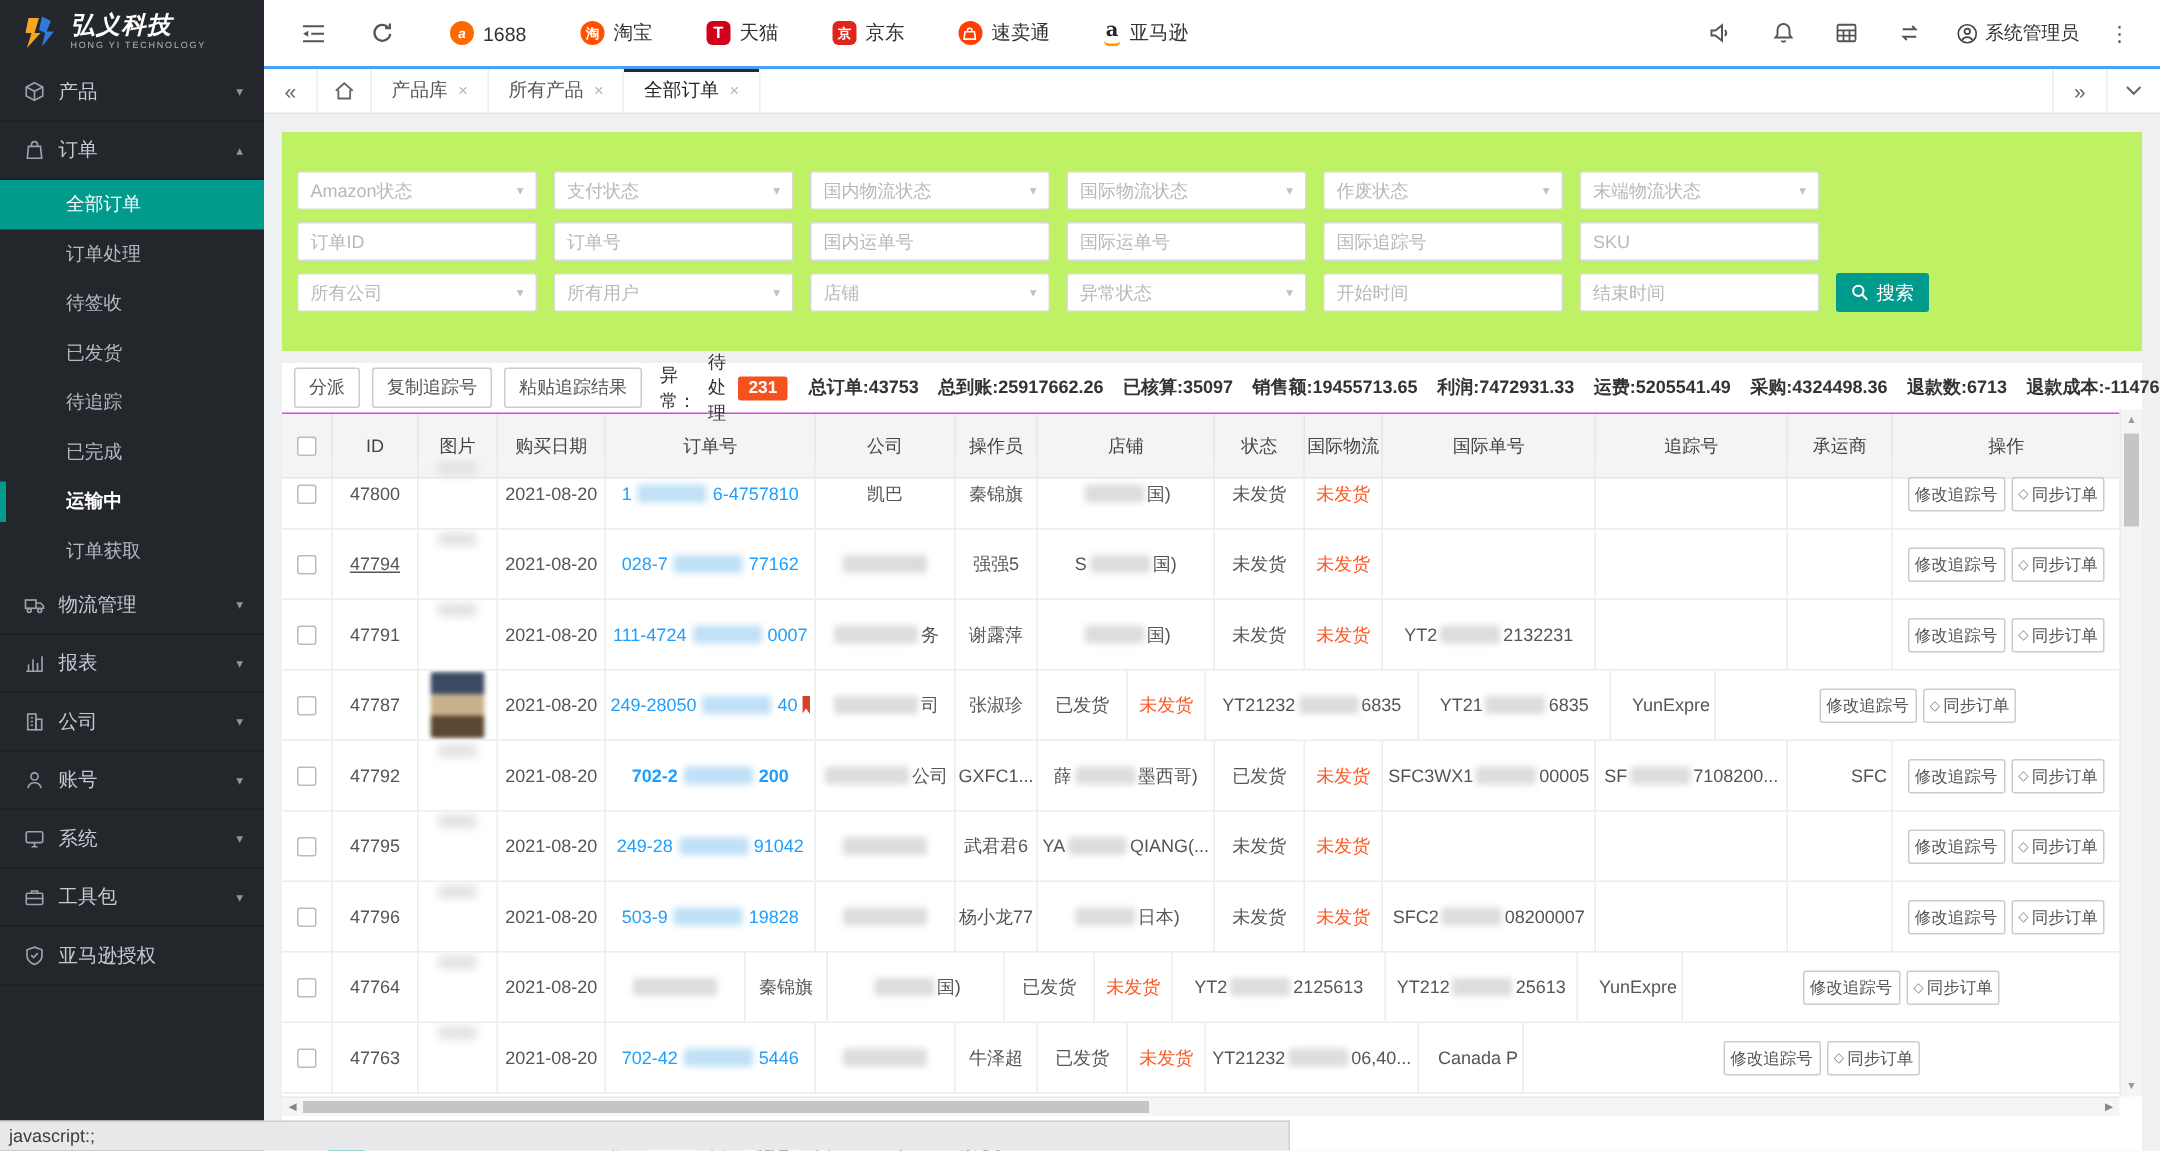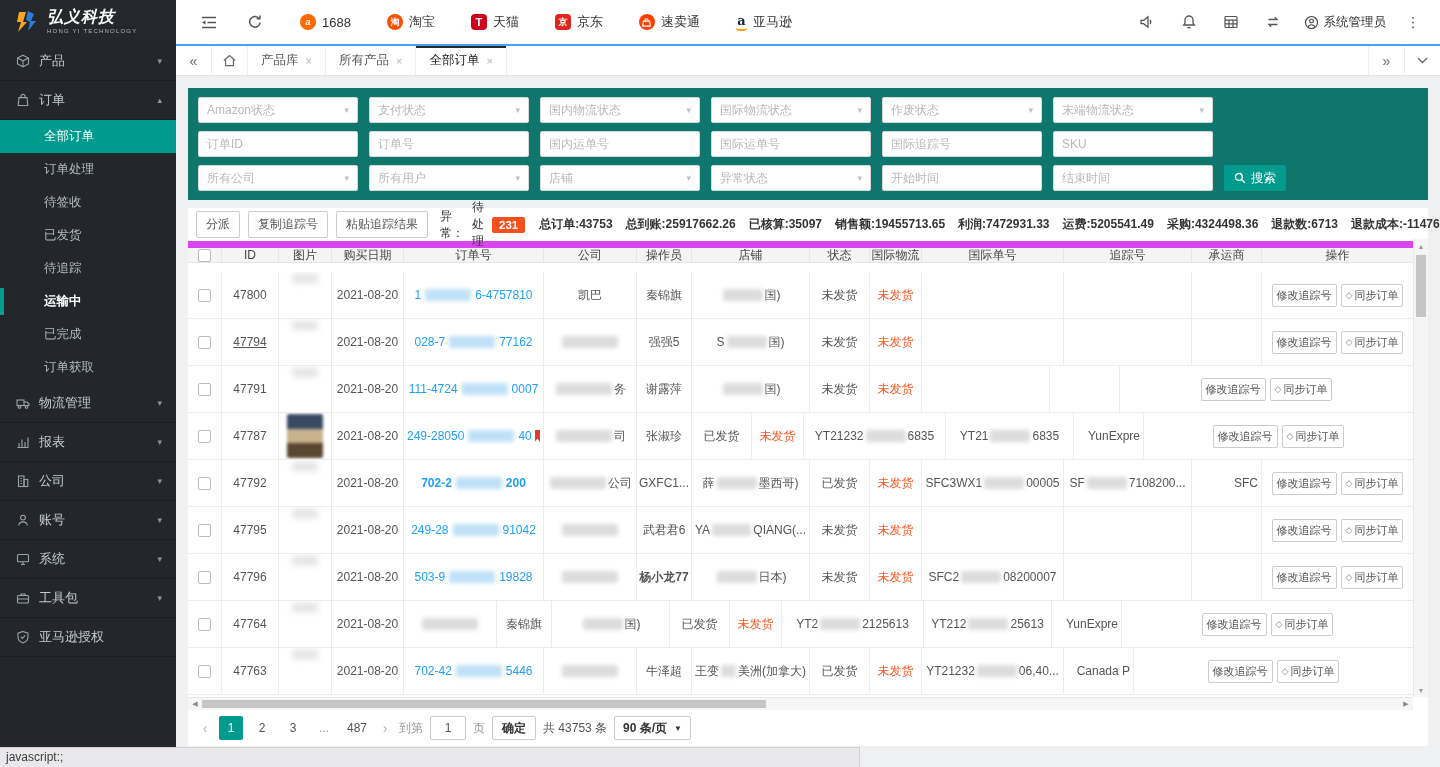--- a/index.html
+++ b/index.html
@@ -43,36 +43,36 @@
   .tb-ico.right { border-right:none; border-left:1px solid #eee; }
   .tabs { display:flex; align-items:stretch; }
   .tab { display:flex; align-items:center; gap:7px; padding:0 13px; font-size:12.5px; color:#555; border-right:1px solid #eee; cursor:pointer; position:relative; }
   .tab .x { color:#b5b5b5; font-size:11px; }
   .tab.active { color:#222; }
   .tab.active::before { content:""; position:absolute; left:0; right:0; top:0; height:2px; background:#23292e; }
   .tabbar-spacer { flex:1; }
 
   
   .content { position:absolute; left:176px; right:0; top:77px; bottom:0; padding:11px 12px 0 12px; }
-  .filter-card { background:#0f766e; padding:9px 10px; }
+  .filter-card { background:#bef264; padding:26px 10px; }
   .f-row { display:flex; gap:11px; }
   .f-row + .f-row { margin-top:8px; }
   .f-sel, .f-inp { width:160px; height:26px; border:1px solid #d9d9d9; border-radius:2px; background:#fff; font-size:12px; color:#b8b8b8; display:flex; align-items:center; padding:0 8px; position:relative; }
   .f-sel .caret { margin-left:auto; color:#c0c0c0; font-size:9px; }
   input.f-inp { color:#555; }
   input.f-inp::placeholder { color:#b8b8b8; }
   .search-btn { height:26px; padding:0 10px; background:#009b8d; border:none; border-radius:2px; color:#fff; font-size:12.5px; display:flex; align-items:center; gap:5px; cursor:pointer; }
 
   .table-card { background:#fff; margin-top:8px; height:538px; position:relative; }
   .toolbar { height:33px; display:flex; align-items:center; padding:0 10px 0 8px; gap:8px; font-size:12px; color:#333; }
   .tb-btn { border:1px solid #ccc; background:#fff; border-radius:2px; font-size:12px; color:#555; padding:4px 9px; cursor:pointer; white-space:nowrap; }
   .stats { display:flex; align-items:center; gap:13px; font-weight:bold; font-size:12px; color:#333; margin-left:6px; white-space:nowrap; }
   .badge { background:#f4511e; color:#fff; font-size:11.5px; padding:2px 7px; border-radius:2px; font-weight:bold; }
 
-  .thead { display:flex; height:22px; background:#f4f4f4; border-top:7px solid #d946ef; border-bottom:1px solid #e6e6e6; margin-right:15px; }
+  .thead { display:flex; height:44px; background:#f4f4f4; border-top:1px solid #d946ef; border-bottom:1px solid #e6e6e6; margin-right:15px; }
   .th { display:flex; align-items:center; justify-content:center; font-size:12px; color:#444; border-right:1px solid #e6e6e6; flex:0 0 auto; }
   .tbody { position:absolute; top:64px; bottom:49px; left:0; right:15px; overflow:hidden; }
   .trow { display:flex; height:47px; border-bottom:1px solid #ececec; }
   .td { display:flex; align-items:center; justify-content:center; font-size:12px; color:#555; border-right:1px solid #ececec; flex:0 0 auto; overflow:hidden; white-space:nowrap; padding:0 3px; }
   .cb { width:13px; height:13px; border:1px solid #bbb; border-radius:2px; background:#fff; cursor:pointer; }
   .link { color:#1E9FFF; display:flex; align-items:center; gap:2px; }
   .redact { display:inline-block; height:12px; width:48px; border-radius:2px; background:#dcdcdc; filter:blur(2px); vertical-align:middle; margin:0 2px; }
   .redact.blue { background:#bfe0f7; }
   .flag { width:8px; height:12px; background:#d9402a; margin-left:3px; clip-path:polygon(0 0,100% 0,100% 100%,50% 70%,0 100%); }
   .smudge { width:26px; height:9px; background:#e2e2e2; filter:blur(3px); border-radius:3px; align-self:flex-start; margin-top:2px; }
@@ -138,22 +138,22 @@
           </svg>
         </span>
         <span>订单</span>
         <span class="caret">▴</span>
       </div>
       <div class="sub-item active">全部订单</div>
       <div class="sub-item">订单处理</div>
       <div class="sub-item">待签收</div>
       <div class="sub-item">已发货</div>
       <div class="sub-item">待追踪</div>
+      <div class="sub-item">已完成</div>
       <div class="sub-item marked">运输中</div>
-      <div class="sub-item">已完成</div>
       <div class="sub-item">订单获取</div>
       <div class="side-item">
         <span class="sicon">
           <svg viewBox="0 0 14 14" width="14" height="14" fill="none" stroke="currentColor" stroke-width="1.1">
             <rect x="1" y="4" width="7" height="5.5"></rect>
             <path d="M8 6h3l2 2v1.5H8"></path>
             <circle cx="3.5" cy="11" r="1.3"></circle>
             <circle cx="10.5" cy="11" r="1.3"></circle>
           </svg>
         </span>
@@ -508,20 +508,21 @@
           </div>
           <div class="td" style="width: 72px;">2021-08-20</div>
           <div class="td" style="width: 140px;">
             <span class="link">111-4724<span class="redact blue" style="width: 46px;"></span>0007</span>
           </div>
           <div class="td" style="width: 93px;"><span class="redact" style="width: 56px;"></span>务</div>
           <div class="td" style="width: 55px;">谢露萍</div>
           <div class="td" style="width: 118px;"><span class="redact" style="width: 40px;"></span>国)</div>
           <div class="td" style="width: 60px;">未发货</div>
           <div class="td red" style="width: 52px;">未发货</div>
+          <div class="td" style="width: 142px;">YT2<span class="redact" style="width: 40px;"></span>2132231</div>
           <div class="td" style="width: 128px;"></div>
           <div class="td" style="width: 70px; justify-content: flex-end;"></div>
           <div class="td" style="flex: 1 1 0%; border-right: none; gap: 4px;">
             <button class="mini-btn">修改追踪号</button>
             <button class="mini-btn"><span class="sync-glyph">◇</span>同步订单</button>
           </div>
         </div>
         <div class="trow">
           <div class="td" style="width: 34px;">
             <span class="cb"></span>
@@ -611,21 +612,21 @@
           <div class="td" style="width: 53px;">
             <div class="smudge"></div>
           </div>
           <div class="td" style="width: 72px;">2021-08-20</div>
           <div class="td" style="width: 140px;">
             <span class="link">503-9<span class="redact blue" style="width: 46px;"></span>19828</span>
           </div>
           <div class="td" style="width: 93px;">
             <span class="redact" style="width: 56px;"></span>
           </div>
-          <div class="td" style="width: 55px; font-weight: bold;">杨小龙77</div>
+          <div class="td" style="width: 55px;">杨小龙77</div>
           <div class="td" style="width: 118px;"><span class="redact" style="width: 40px;"></span>日本)</div>
           <div class="td" style="width: 60px;">未发货</div>
           <div class="td red" style="width: 52px;">未发货</div>
           <div class="td" style="width: 142px;">SFC2<span class="redact" style="width: 40px;"></span>08200007</div>
           <div class="td" style="width: 128px;"></div>
           <div class="td" style="width: 70px; justify-content: flex-end;"></div>
           <div class="td" style="flex: 1 1 0%; border-right: none; gap: 4px;">
             <button class="mini-btn">修改追踪号</button>
             <button class="mini-btn"><span class="sync-glyph">◇</span>同步订单</button>
           </div>
@@ -663,21 +664,20 @@
             <div class="smudge"></div>
           </div>
           <div class="td" style="width: 72px;">2021-08-20</div>
           <div class="td" style="width: 140px;">
             <span class="link">702-42<span class="redact blue" style="width: 46px;"></span>5446</span>
           </div>
           <div class="td" style="width: 93px;">
             <span class="redact" style="width: 56px;"></span>
           </div>
           <div class="td" style="width: 55px;">牛泽超</div>
-          <div class="td" style="width: 118px;">王变<span class="redact" style="width: 40px;"></span>美洲(加拿大)</div>
           <div class="td" style="width: 60px;">已发货</div>
           <div class="td red" style="width: 52px;">未发货</div>
           <div class="td" style="width: 142px;">YT21232<span class="redact" style="width: 40px;"></span>06,40...</div>
           <div class="td" style="width: 70px; justify-content: flex-end;">Canada P</div>
           <div class="td" style="flex: 1 1 0%; border-right: none; gap: 4px;">
             <button class="mini-btn">修改追踪号</button>
             <button class="mini-btn"><span class="sync-glyph">◇</span>同步订单</button>
           </div>
         </div>
       </div>

